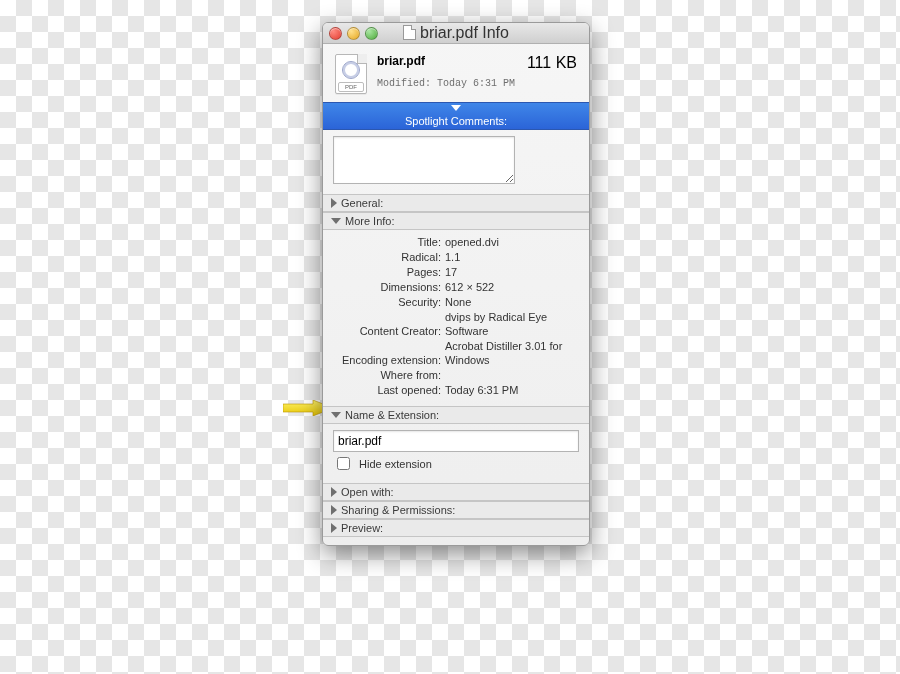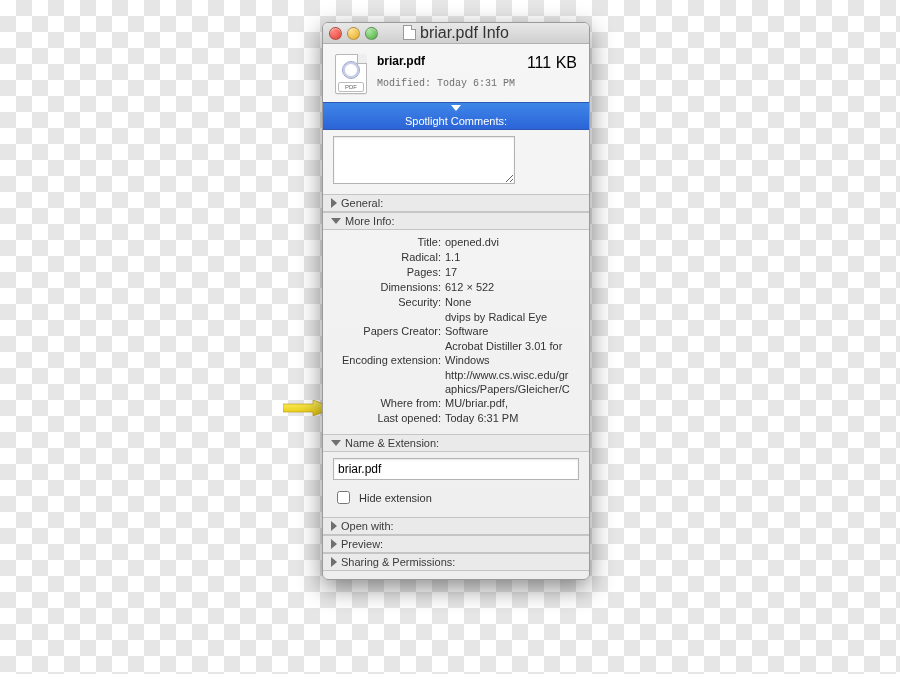--- a/index.html
+++ b/index.html
@@ -191,21 +191,21 @@
     width: 100%;
     box-sizing: border-box;
     font-family: inherit;
     font-size: 12px;
     padding: 3px 4px;
     border: 1px solid #b3b3b3;
     background: #fff;
     box-shadow: inset 0 1px 2px rgba(0,0,0,0.1);
   }
   .checkbox-row {
-    margin-top: 8px;
+    margin-top: 2px;
     display: flex;
     align-items: center;
     gap: 6px;
     font-size: 11px;
     color: #333;
   }
   .checkbox-row input {
     width: 13px; height: 13px;
   }
 
@@ -286,30 +286,29 @@
     </div>
     <div class="info-row">
       <div class="info-label">Dimensions:</div>
       <div class="info-value">612 × 522</div>
     </div>
     <div class="info-row">
       <div class="info-label">Security:</div>
       <div class="info-value">None</div>
     </div>
     <div class="info-row">
-      <div class="info-label">Papers Creator:</div>
+      <div class="info-label">Content Creator:</div>
       <div class="info-value">dvips by Radical Eye Software</div>
     </div>
     <div class="info-row">
       <div class="info-label">Encoding extension:</div>
       <div class="info-value">Acrobat Distiller 3.01 for Windows</div>
     </div>
     <div class="info-row">
       <div class="info-label">Where from:</div>
-      <div class="info-value">http://www.cs.wisc.edu/graphics/Papers/Gleicher/CMU/briar.pdf,</div>
     </div>
     <div class="info-row">
       <div class="info-label">Last opened:</div>
       <div class="info-value">Today 6:31 PM</div>
     </div>
   </div>
 
   <div class="section-bar">
     <span class="disclose down"></span>
     <span>Name &amp; Extension:</span>
@@ -319,23 +318,23 @@
     <label class="checkbox-row">
       <input type="checkbox" style="">
       <span>Hide extension</span>
     </label>
   </div>
 
   <div class="section-bar">
     <span class="disclose right"></span>
     <span>Open with:</span>
   </div>
-  <div class="section-bar">
-    <span class="disclose right"></span>
-    <span>Preview:</span>
-  </div>
   <div class="section-bar last-bottom">
     <span class="disclose right"></span>
     <span>Sharing &amp; Permissions:</span>
   </div>
+  <div class="section-bar">
+    <span class="disclose right"></span>
+    <span>Preview:</span>
+  </div>
 
   <div style="height:8px"></div>
 </div>
 
 </body></html>

